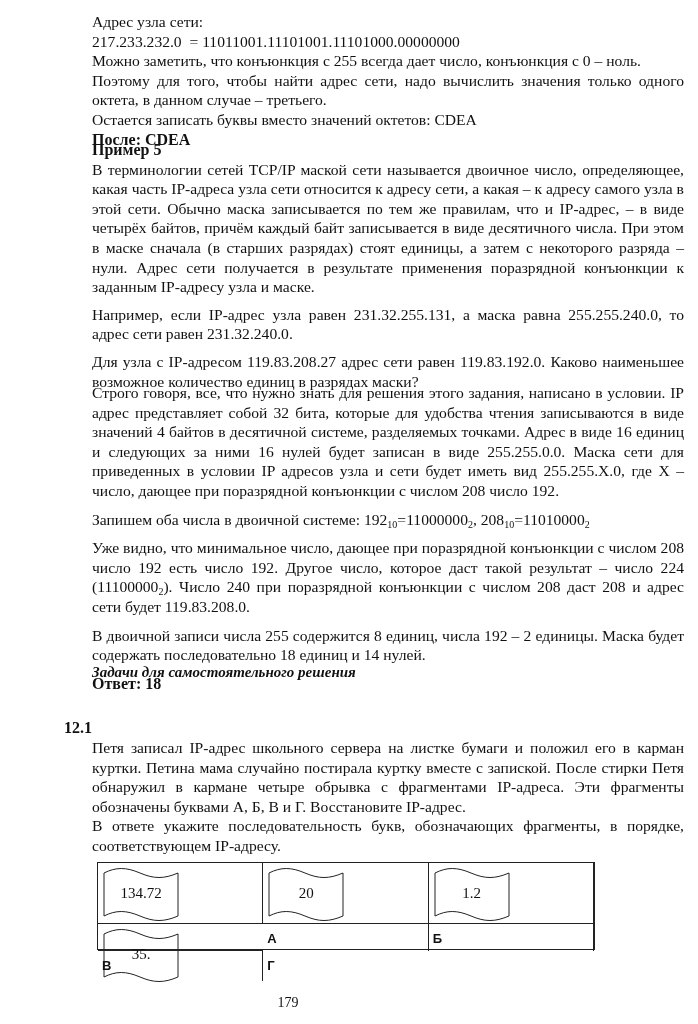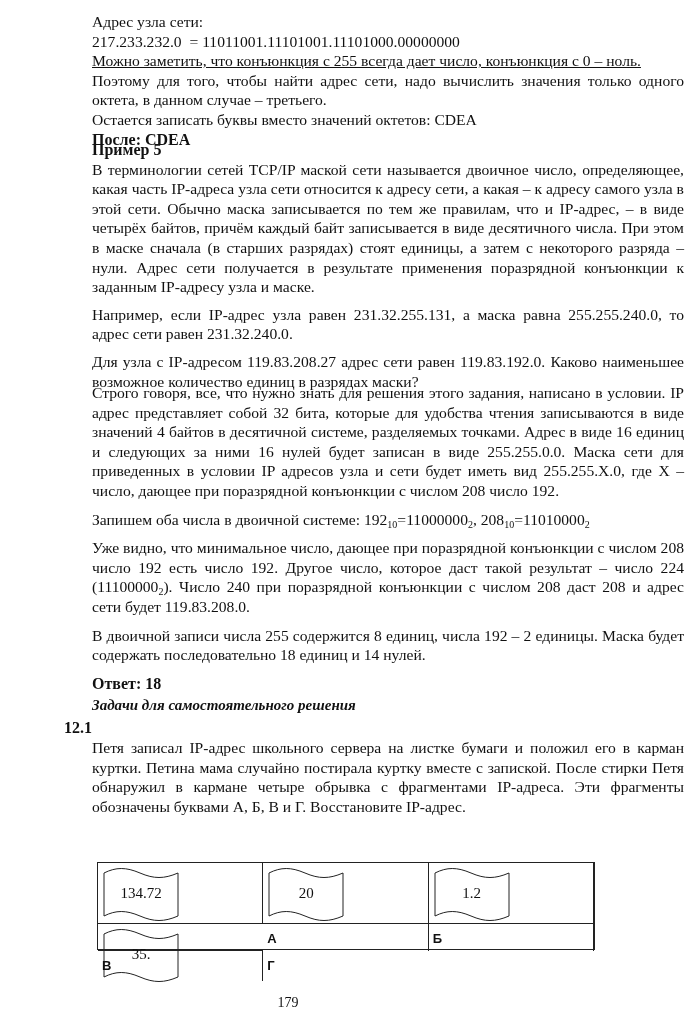--- a/index.html
+++ b/index.html
@@ -33,47 +33,48 @@
     .page-num { position: absolute; left: 0; width: 576px; top: 993px; text-align: center; font-size: 14px; }
   </style>
 </head>
 <body>
 
 <div class="col" style="top:12px;">
   <div class="addr-row">
     <span class="addr-label">Адрес узла сети:</span>
     <span style="white-space:pre;">217.233.232.0  = 11011001.11101001.11101000.00000000</span>
   </div>
-  <p style="white-space:nowrap;text-decoration:underline;">Можно заметить, что конъюнкция с 255 всегда дает число, конъюнкция с 0 – ноль.</p>
+  <p style="white-space:nowrap;">Можно заметить, что конъюнкция с 255 всегда дает число, конъюнкция с 0 – ноль.</p>
   <p class="j">Поэтому для того, чтобы найти адрес сети, надо вычислить значения только одного октета, в данном случае – третьего.</p>
   <p>Остается записать буквы вместо значений октетов: CDEA</p>
   <p class="h-bold">После: CDEA</p>
 </div>
 
 <div class="col" style="top:140px;">
   <p class="h-bold">Пример 5</p>
   <p class="j">В терминологии сетей TCP/IP маской сети называется двоичное число, определяющее, какая часть IP-адреса узла сети относится к адресу сети, а какая – к адресу самого узла в этой сети. Обычно маска записывается по тем же правилам, что и IP-адрес, – в виде четырёх байтов, причём каждый байт записывается в виде десятичного числа. При этом в маске сначала (в старших разрядах) стоят единицы, а затем с некоторого разряда – нули. Адрес сети получается в результате применения поразрядной конъюнкции к заданным IP-адресу узла и маске.</p>
   <p class="j" style="margin-top:8px;">Например, если IP-адрес узла равен 231.32.255.131, а маска равна 255.255.240.0, то адрес сети равен 231.32.240.0.</p>
   <p class="j" style="margin-top:8px;">Для узла с IP-адресом 119.83.208.27 адрес сети равен 119.83.192.0. Каково наименьшее возможное количество единиц в разрядах маски?</p>
 </div>
 
 <div class="col" style="top:383px;">
   <p class="j">Строго говоря, все, что нужно знать для решения этого задания, написано в условии. IP адрес представляет собой 32 бита, которые для удобства чтения записываются в виде значений 4 байтов в десятичной системе, разделяемых точками. Адрес в виде 16 единиц и следующих за ними 16 нулей будет записан в виде 255.255.0.0. Маска сети для приведенных в условии IP адресов узла и сети будет иметь вид 255.255.X.0, где X – число, дающее при поразрядной конъюнкции с числом 208 число 192.</p>
   <p style="margin-top:9px;"><span>Запишем оба числа в двоичной системе: </span><span>192</span><span class="sub">10</span><span>=11000000</span><span class="sub">2</span><span style="white-space:pre;">, </span><span>208</span><span class="sub">10</span><span>=11010000</span><span class="sub">2</span></p>
   <p class="j" style="margin-top:9px;"><span>Уже видно, что минимальное число, дающее при поразрядной конъюнкции с числом 208 число 192 есть число 192. Другое число, которое даст такой результат – число 224 (11100000</span><span class="sub">2</span><span>). Число 240 при поразрядной конъюнкции с числом 208 даст 208 и адрес сети будет 119.83.208.0.</span></p>
   <p class="j" style="margin-top:9px;">В двоичной записи числа 255 содержится 8 единиц, числа 192 – 2 единицы. Маска будет содержать последовательно 18 единиц и 14 нулей.</p>
   <p class="h-bold" style="margin-top:9px;">Ответ: 18</p>
 </div>
 
-<div class="col" style="top:696px;">
+<div class="col" style="top:663px;">
   <p class="ital-head">Задачи для самостоятельного решения</p>
 </div>
 <div class="task-num" style="top:718px;">12.1</div>
 <div class="col" style="top:738px;">
   <p class="j">Петя записал IP-адрес школьного сервера на листке бумаги и положил его в карман куртки. Петина мама случайно постирала куртку вместе с запиской. После стирки Петя обнаружил в кармане четыре обрывка с фрагментами IP-адреса. Эти фрагменты обозначены буквами А, Б, В и Г. Восстановите IP-адрес.</p>
+  <p class="j">В ответе укажите последовательность букв, обозначающих фрагменты, в порядке, соответствующем IP-адресу.</p>
 </div>
 
 <div class="frag-table">
   <div class="cell top">
     <svg class="flag" viewBox="0 0 78 55">
         <path d="M2 6 C 14 0, 24 0, 38 6 S 62 12, 76 6 L 76 49 C 62 55, 52 55, 38 49 S 14 43, 2 49 Z" fill="none" stroke="#222" stroke-width="1"></path>
       </svg>
     <span class="flag-text">134.72</span>
   </div>
   <div class="cell top">

